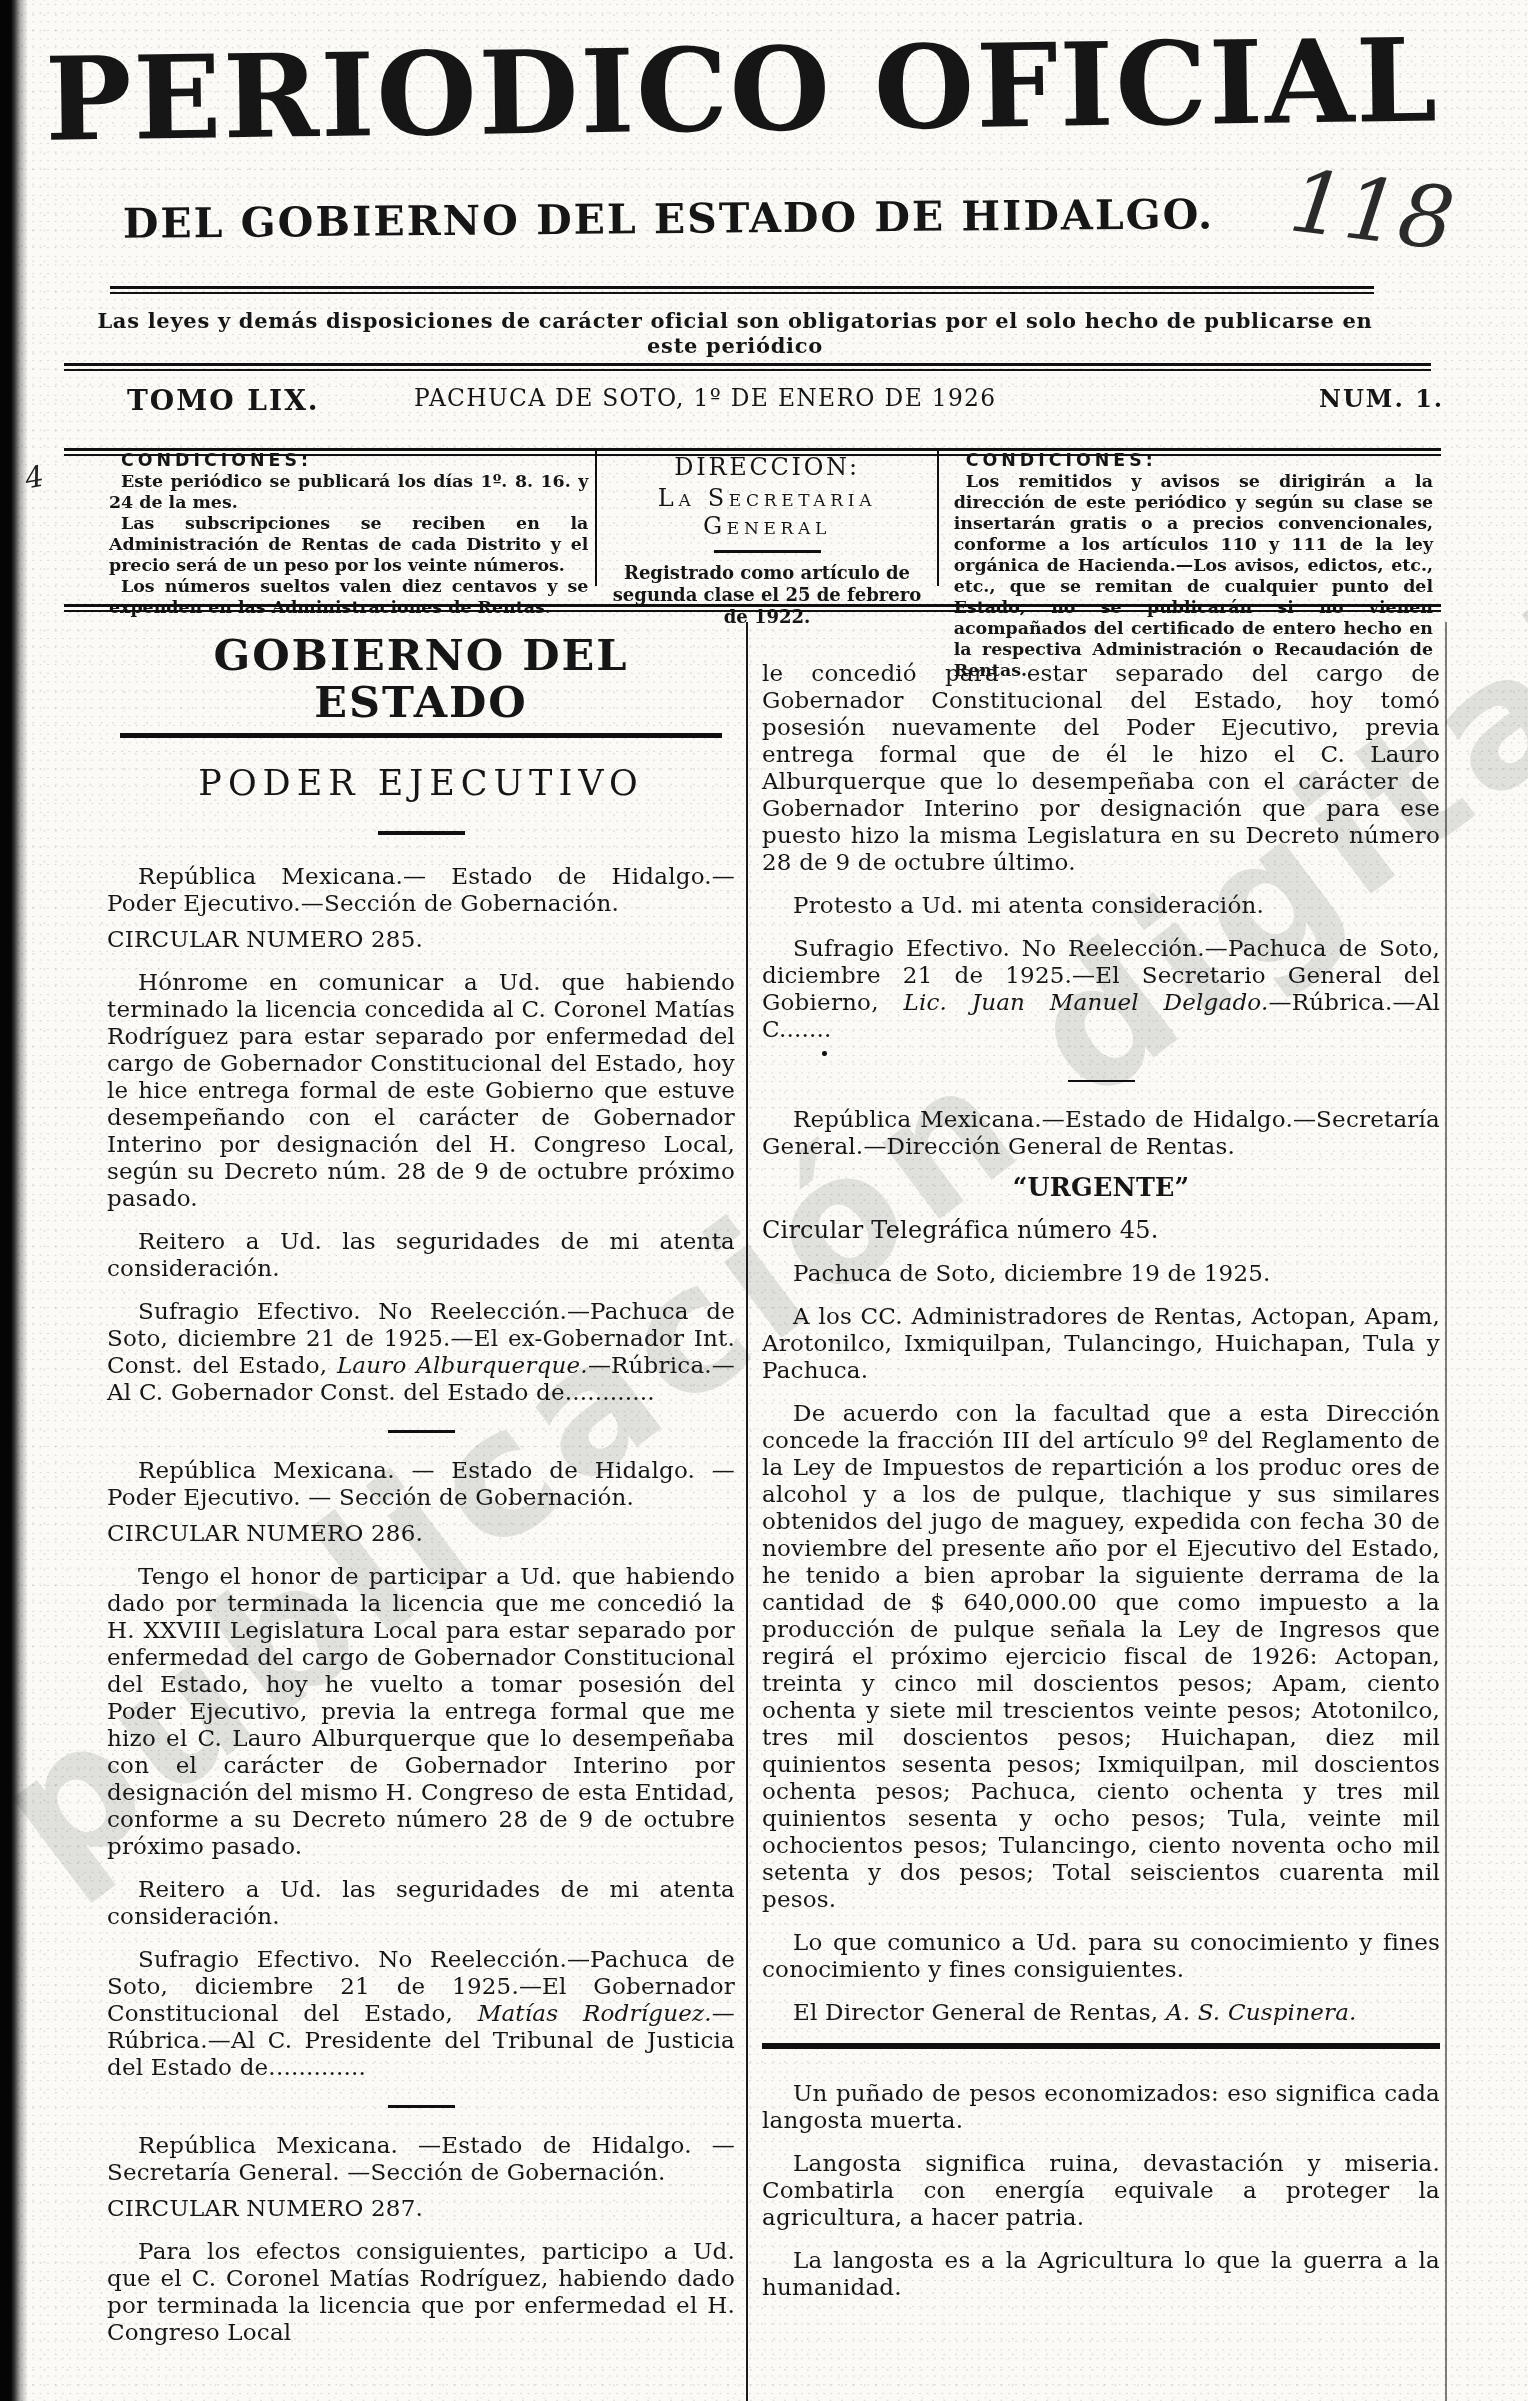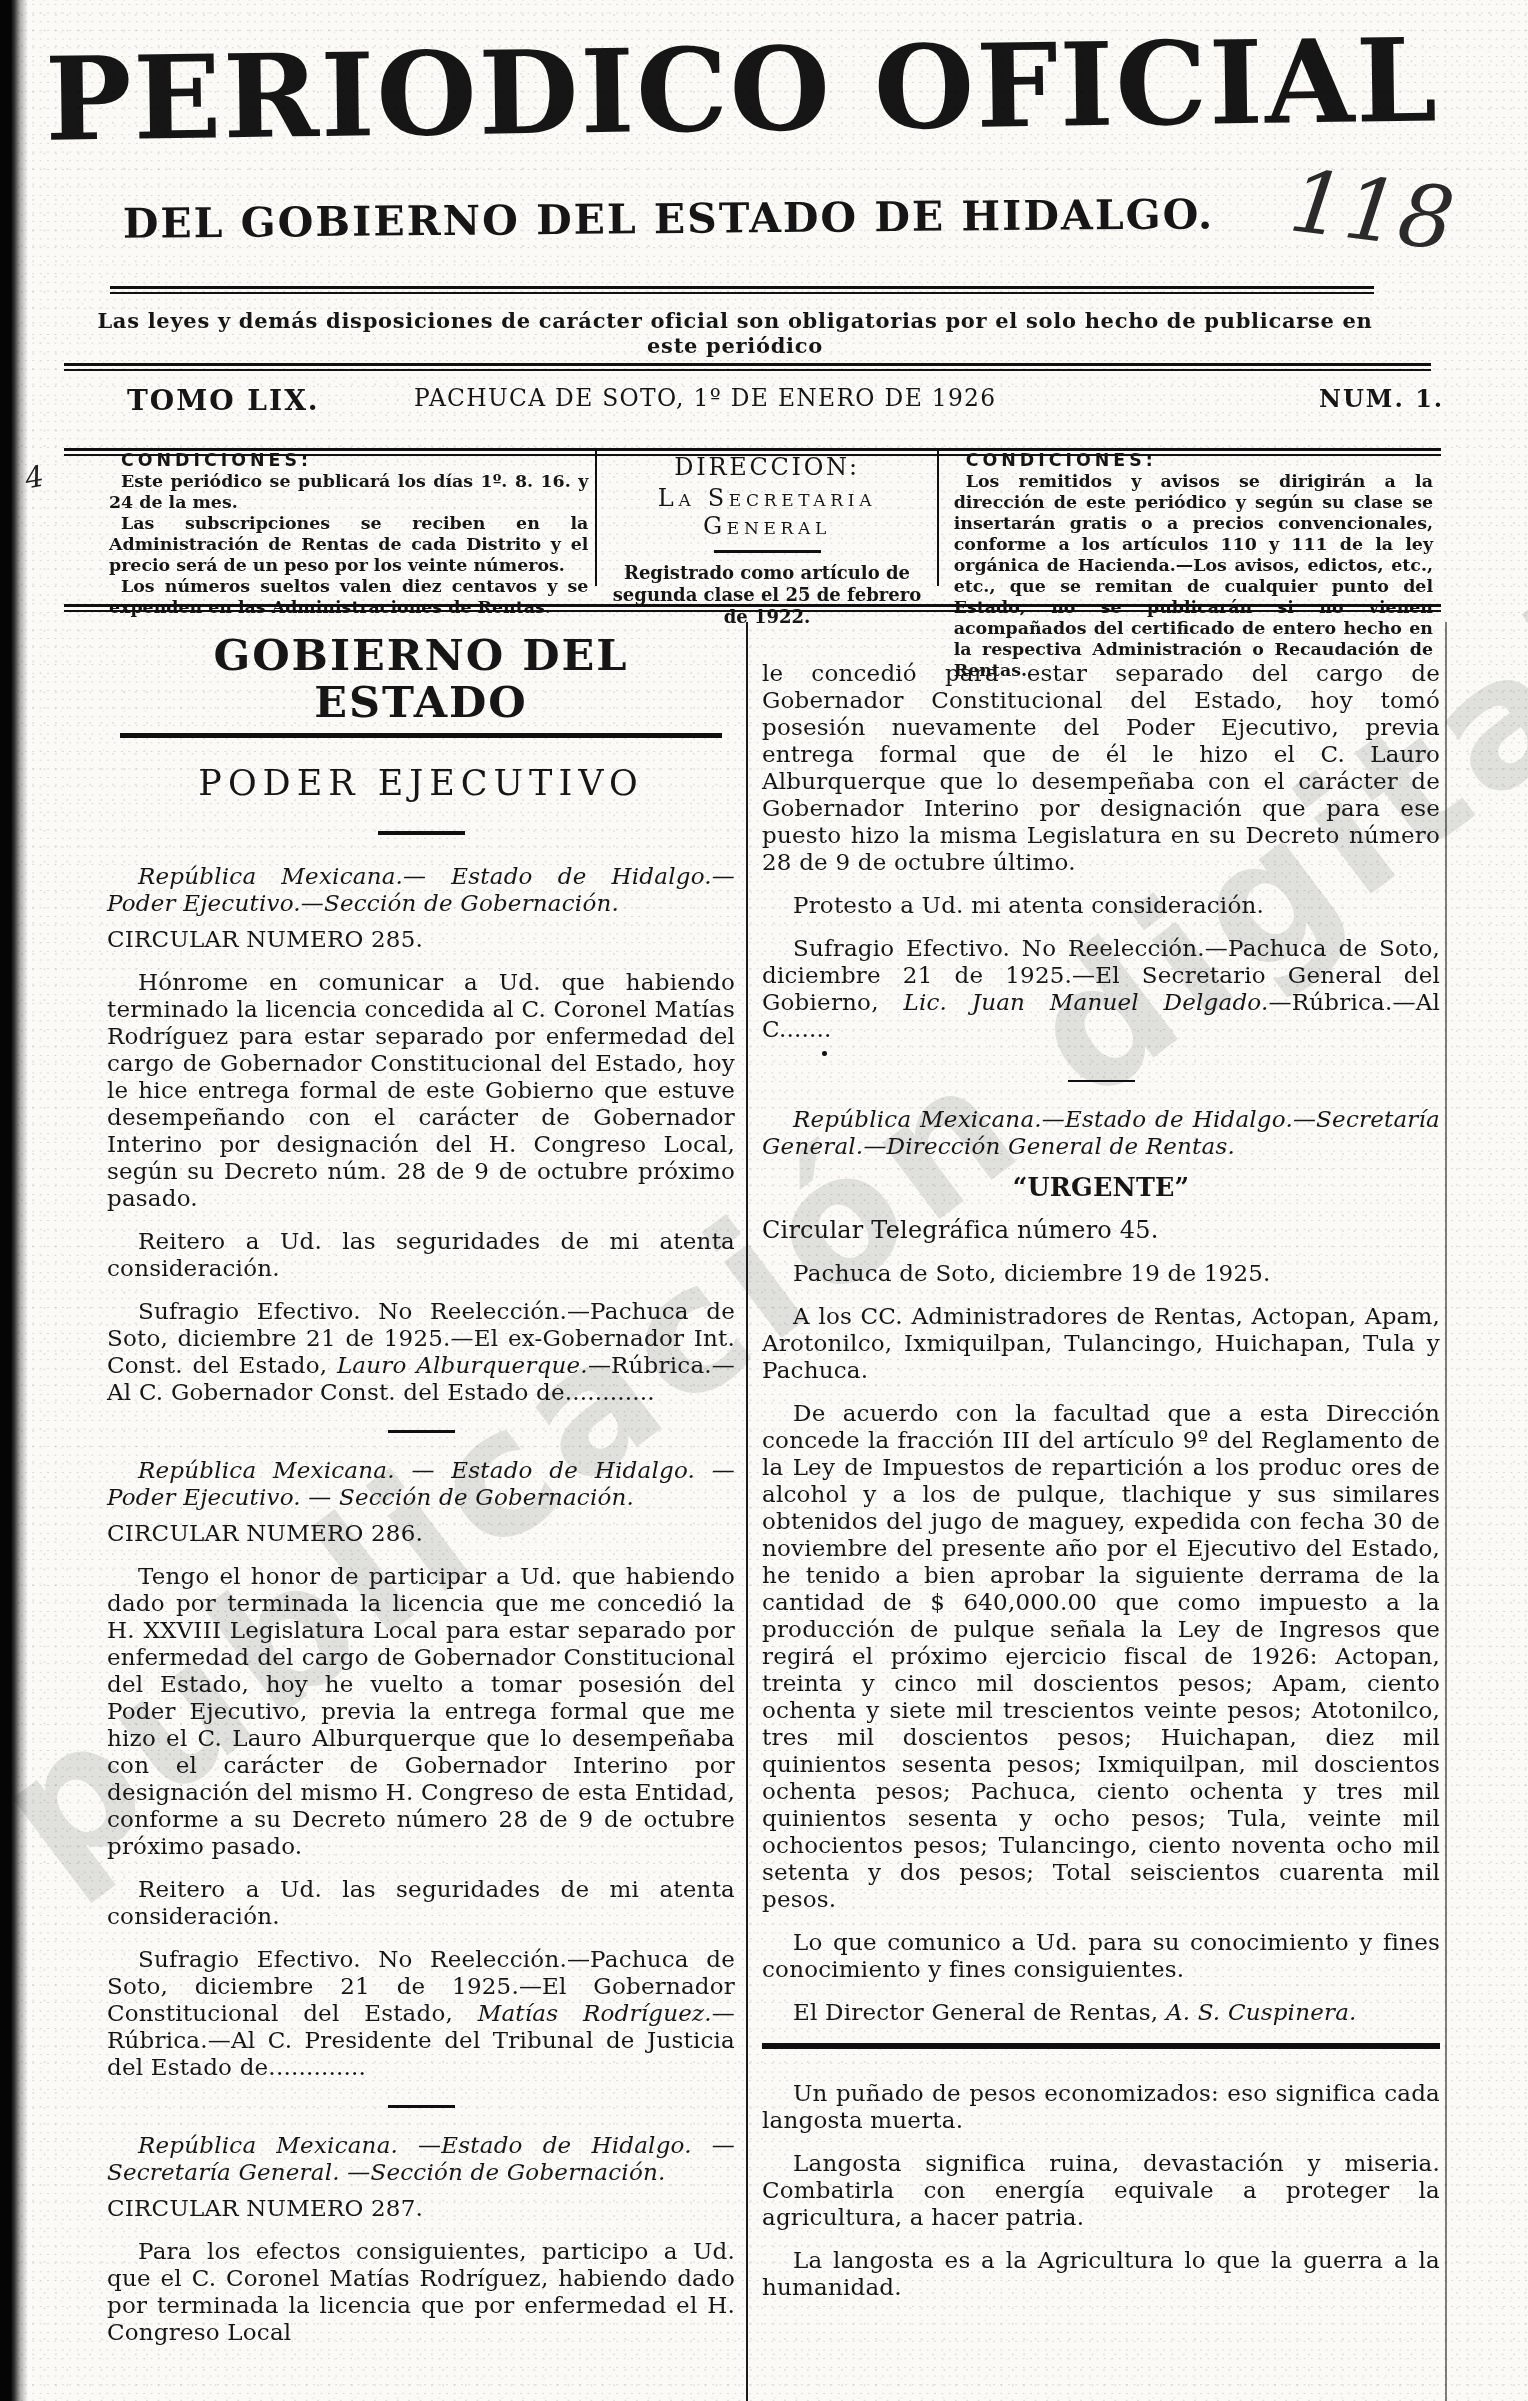--- a/index.html
+++ b/index.html
@@ -72,21 +72,21 @@
   .col { position:absolute; z-index:2; }
   .col-left  { left:107px;  top:632px; width:628px; }
   .col-right { left:762px; top:644px; width:678px; }
   .col p { font-size:23px; line-height:27px; text-align:justify; margin:16px 0 8px; text-indent:31px; letter-spacing:0.2px; }
   .col p.noindent { text-indent:0; }
   .section-title { font-size:43px; font-weight:bold; text-align:center; letter-spacing:2px; margin:0; line-height:1.1; }
   .section-rule  { height:4.7px; background:#101010; width:602px; margin:6.7px auto 0; }
   .sub-title { font-size:35px; text-align:center; letter-spacing:6px; margin:25.4px 0 0; font-weight:normal; }
   .dash-divider { width:87px; height:3.3px; background:#101010; margin:28px auto; }
   .dash-divider.small { width:67px; height:2.7px; margin:24px auto; }
-  .art-header { margin:0 0 4px;font-style:italic; }
+  .art-header { margin:0 0 4px; }
   .circular-title { text-align:center; font-size:25px; letter-spacing:1.3px; text-indent:0 !important; margin:9.4px 0 16px !important; }
   .ital { font-style:italic; }
   .urgente { text-align:center !important; text-indent:0 !important; font-weight:bold; font-size:25.4px !important; letter-spacing:2px; margin:13.4px 0 16px !important; }
   .tele-title { text-align:center; text-indent:0 !important; font-size:24px !important; margin:0 0 13.4px !important; }
   .heavy-rule { height:6px; background:#101010; margin:17.4px 0 31px; }
   .stray-dot { width:4.7px; height:4.7px; border-radius:50%; background:#101010; margin:1.3px 0 0 60px; }
   .v-rule { position:absolute; width:2px; background:#1a1a1a; z-index:2; }
 </style>
 </head>
 <body>

